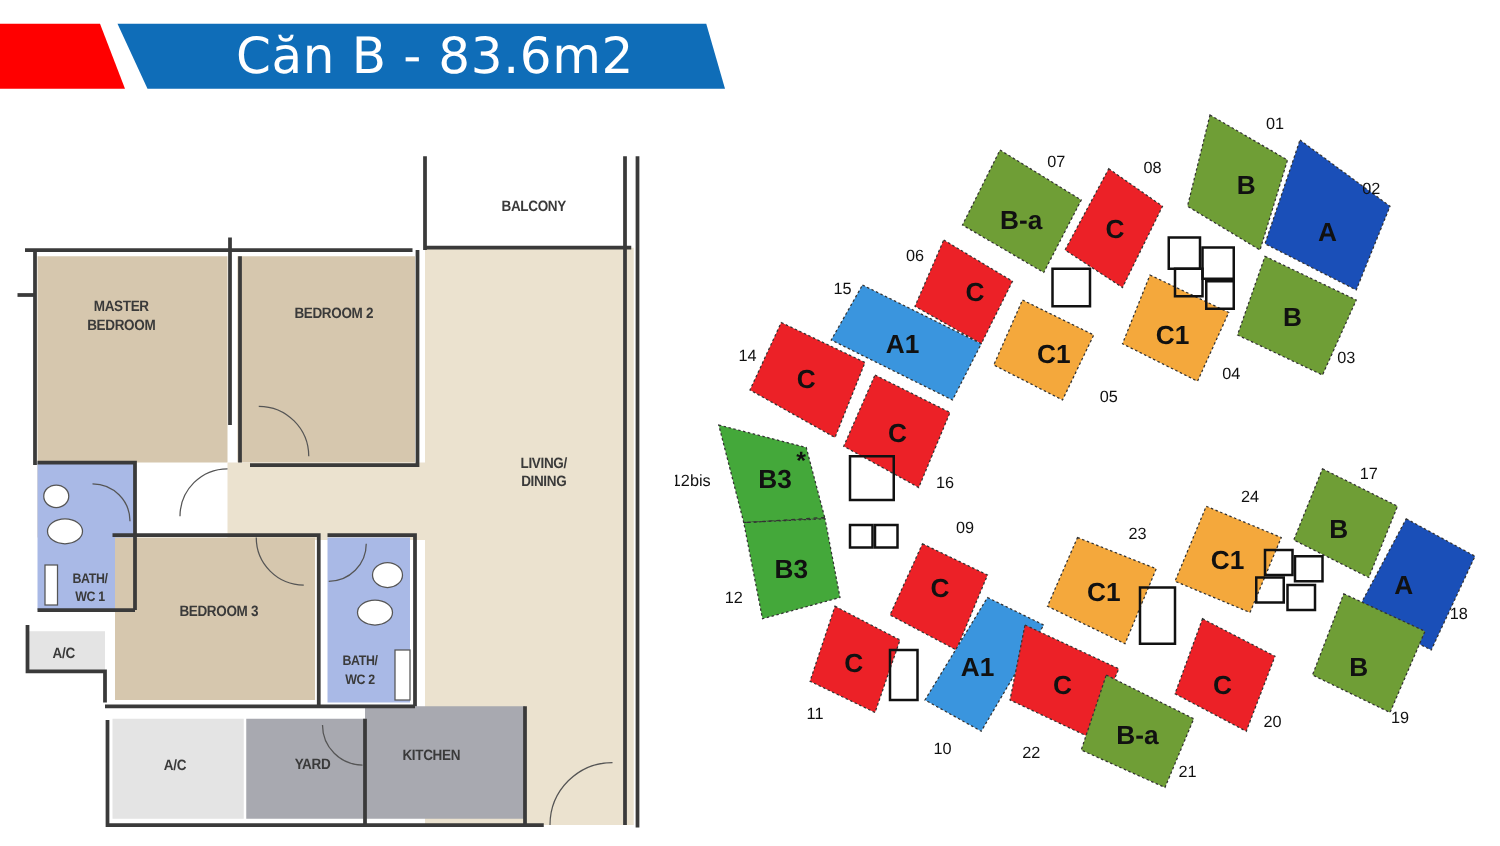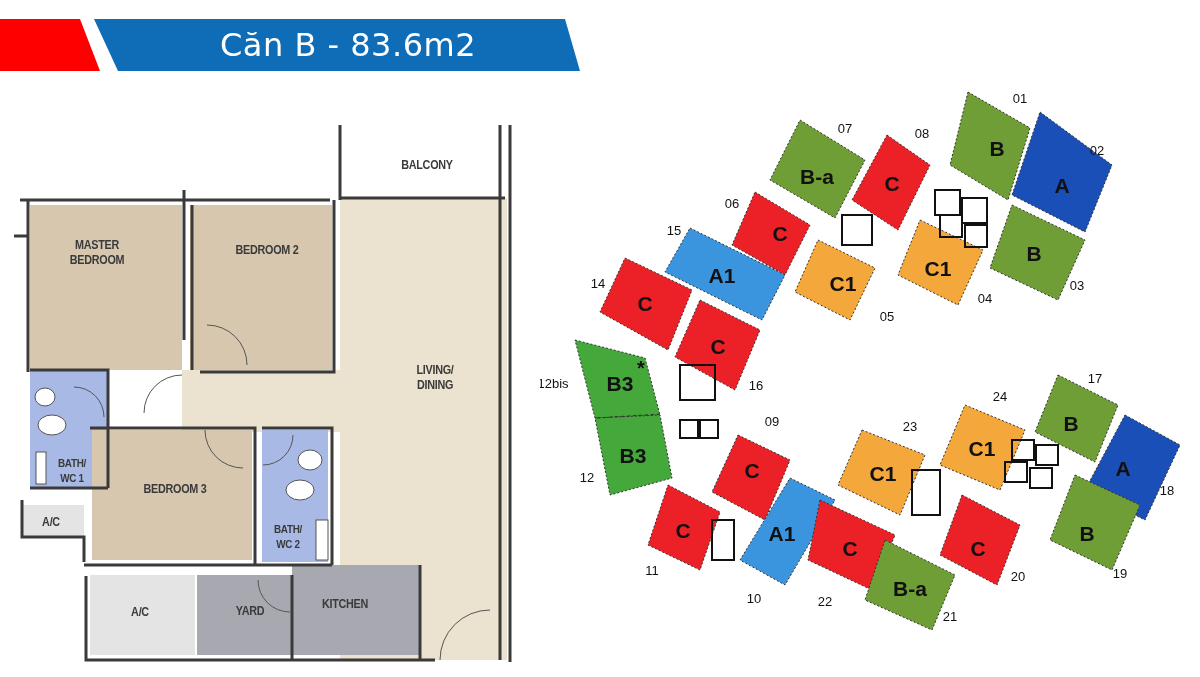--- a/index.html
+++ b/index.html
@@ -1,19 +1,19 @@
 <!DOCTYPE html>
 <html><head>
 <meta charset="utf-8">
 <style>
   html, body { margin:0; padding:0; }
   body { width:1200px; height:677px; background:#ffffff; position:relative; overflow:hidden; font-family:"Liberation Sans", sans-serif; }
   .header { position:absolute; left:0; top:0; width:600px; height:90px; }
   .header svg { position:absolute; left:0; top:0; }
-  .header-title { position:absolute; left:118px; top:19px; width:460px; height:52px; text-align:center; color:#fff; font-size:32px; line-height:52px; font-family:"DejaVu Sans", sans-serif; font-weight:normal; letter-spacing:0.5px; }
+  .header-title { position:absolute; left:118px; top:19px; width:460px; height:52px; text-align:center; color:#fff; font-size:40px; line-height:52px; font-family:"DejaVu Sans", sans-serif; font-weight:normal; letter-spacing:0.5px; }
   .floorplan { position:absolute; left:0; top:120px; width:530px; height:557px; }
   .room-label { position:absolute; font-family:"Liberation Sans", sans-serif; font-size:12px; font-weight:bold; color:#3a3a3a; text-align:center; line-height:15px; transform:scaleX(0.9); letter-spacing:-0.3px; }
   .siteplan { position:absolute; left:540px; top:80px; width:660px; height:597px; }
   .unit-lbl { font-family:"Liberation Sans", sans-serif; font-weight:bold; font-size:21px; fill:#111; text-anchor:middle; dominant-baseline:middle; }
   .num-lbl { font-family:"Liberation Sans", sans-serif; font-size:13px; fill:#111; text-anchor:middle; dominant-baseline:middle; }
 </style>
 </head>
 <body>
 
 <div class="header">

